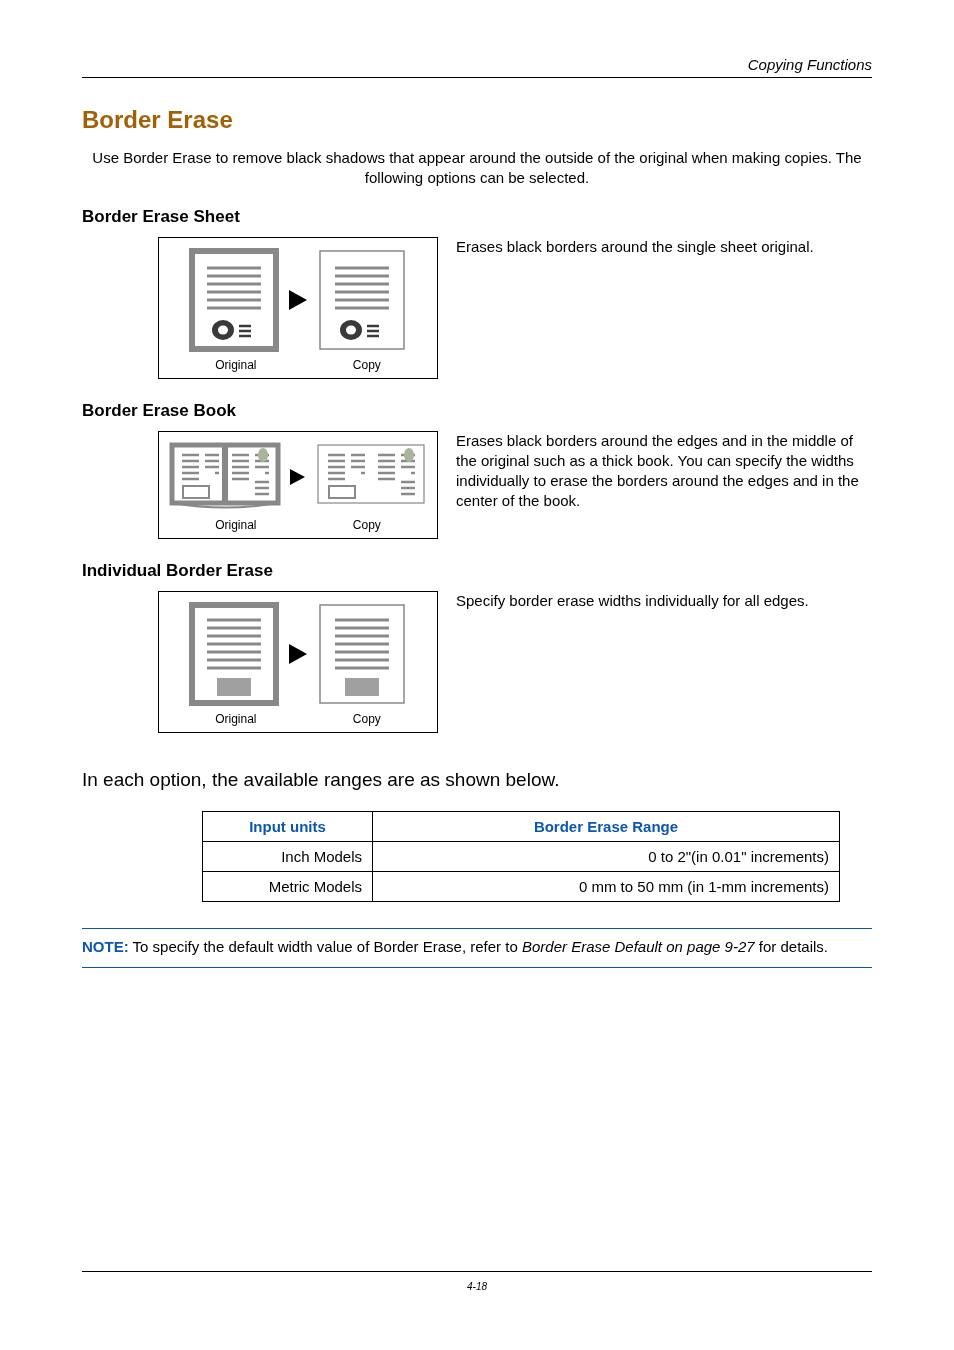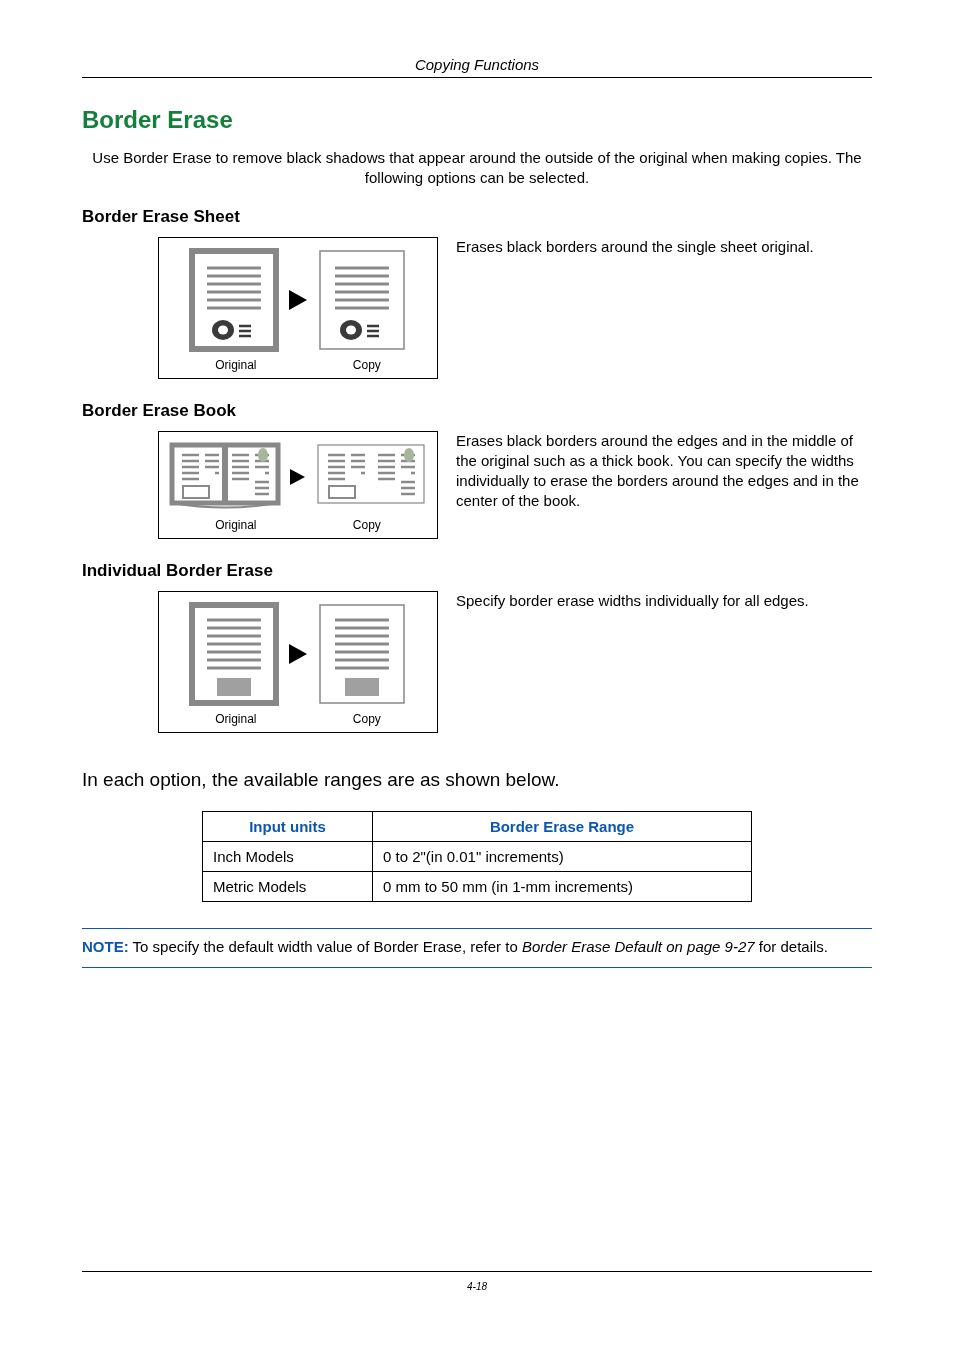--- a/index.html
+++ b/index.html
@@ -7,28 +7,28 @@
   body {
     width: 954px;
     height: 1350px;
     font-family: Arial, Helvetica, sans-serif;
     color: #000;
     position: relative;
     padding: 56px 82px 0 82px;
   }
   .header-region { margin-bottom: 8px; }
   .header-text {
-    text-align: center;
+    text-align: right;
     font-style: italic;
     font-size: 15px;
     color: #000;
   }
   .hr-thin { border: 0; border-top: 1.5px solid #000; margin-top: 4px; }
   .main-title {
-    color: #15803d;
+    color: #a16207;
     font-weight: bold;
     font-size: 24px;
     margin-top: 28px;
     margin-bottom: 14px;
   }
   .intro {
     font-size: 15px;
     line-height: 1.35;
     margin-bottom: 18px;
     text-align: center;
@@ -70,27 +70,27 @@
     flex: 1;
   }
   .ranges-text {
     font-size: 19px;
     margin-top: 36px;
     margin-bottom: 20px;
   }
   table.range {
     border-collapse: collapse;
     margin-left: 120px;
-    width: 550px;
+    width: 638px;
     font-size: 15px;
   }
   table.range th, table.range td {
     border: 1px solid #000;
     padding: 6px 10px;
-    text-align: left;
+    text-align: right;
     vertical-align: middle;
   }
   table.range th {
     color: #0b57b0;
     font-weight: bold;
     text-align: center;
   }
   .note-block {
     margin-top: 26px;
     border-top: 1.5px solid #0b57b0;

